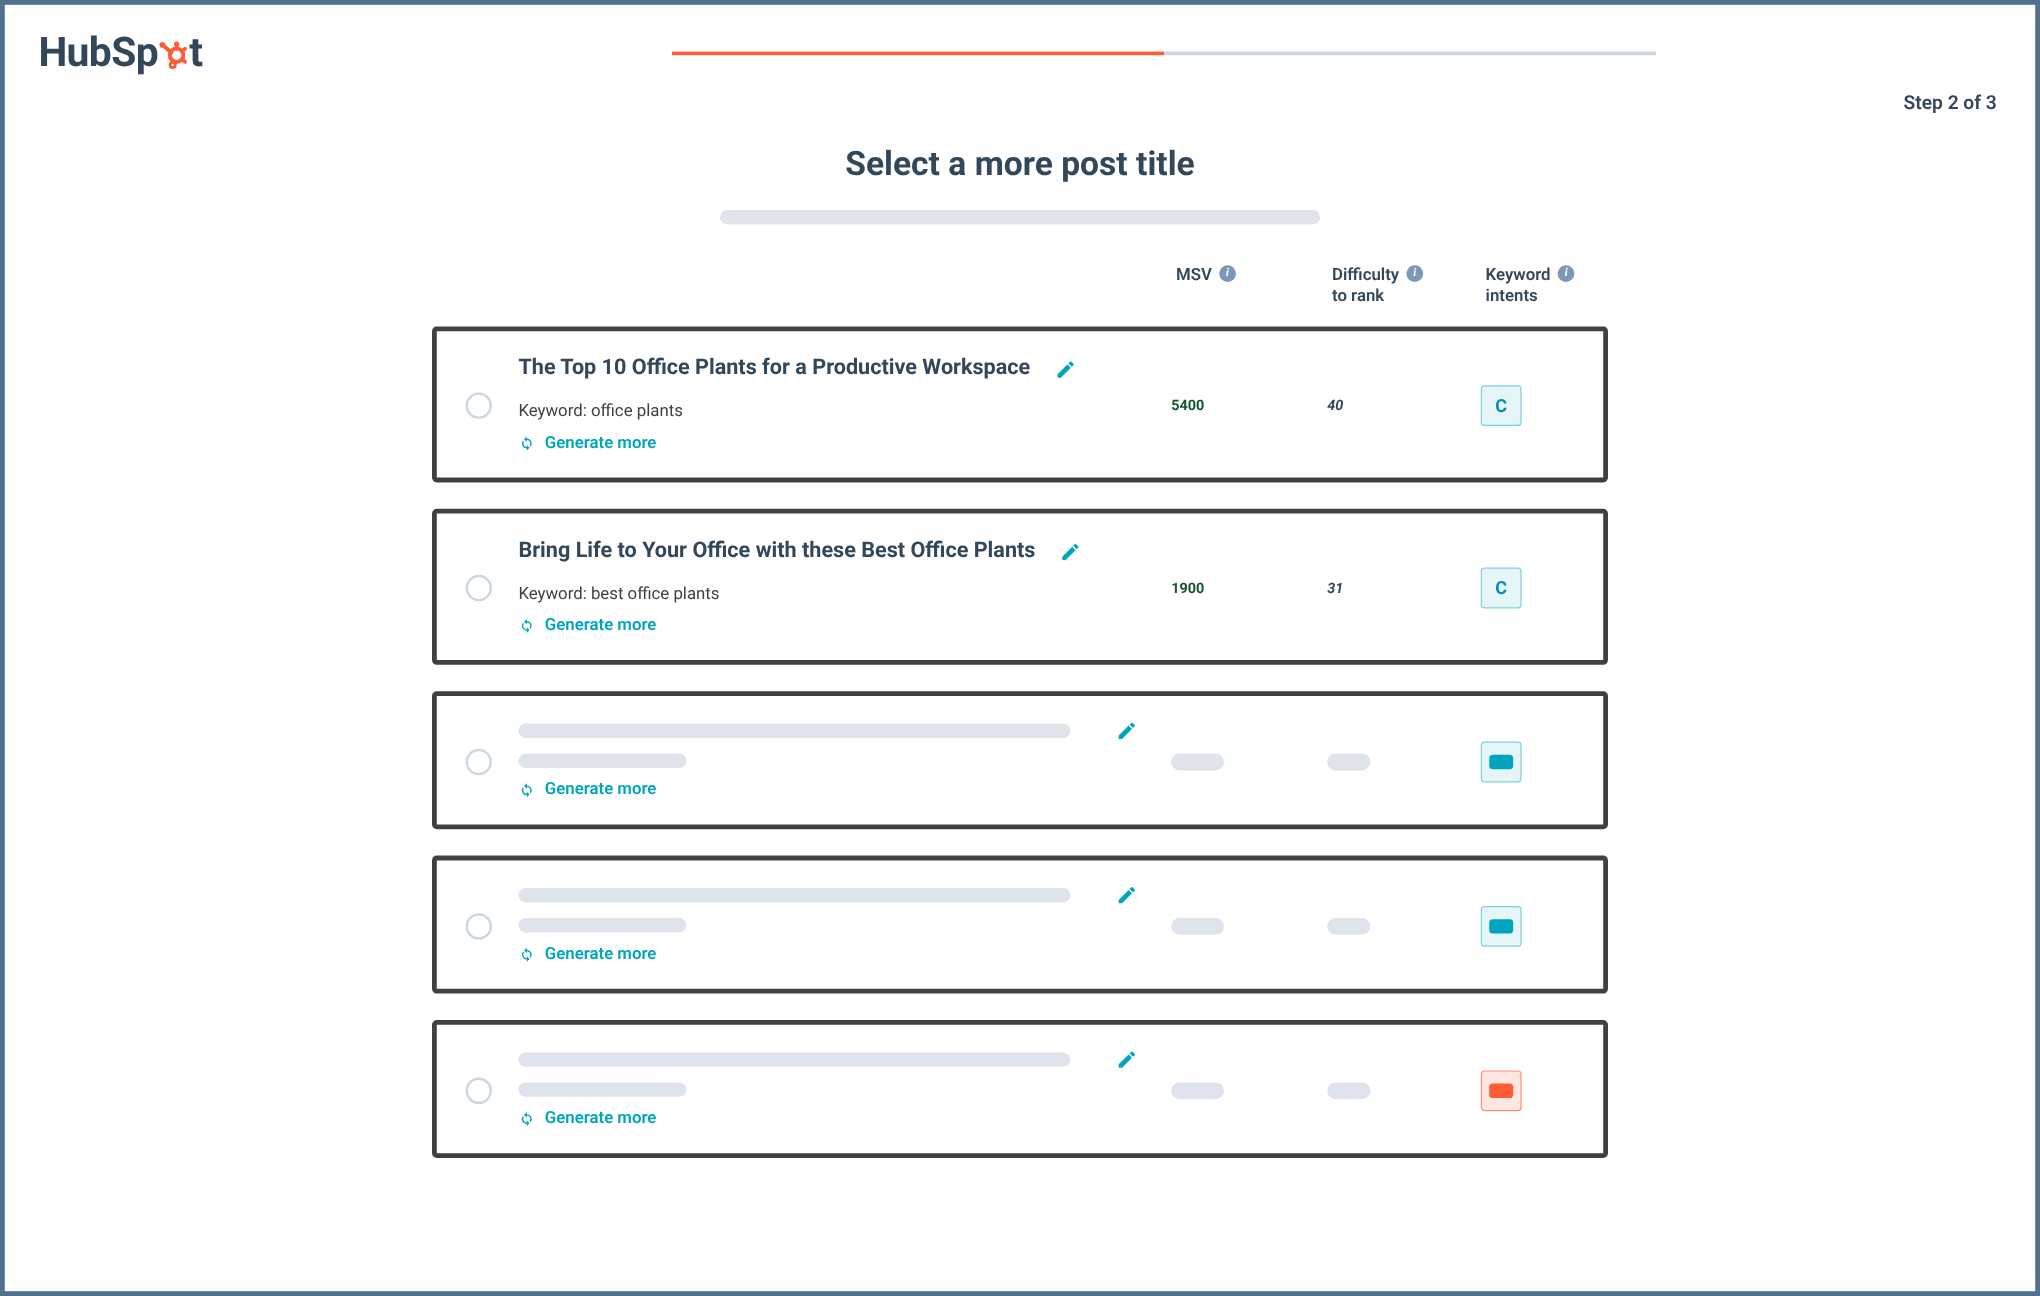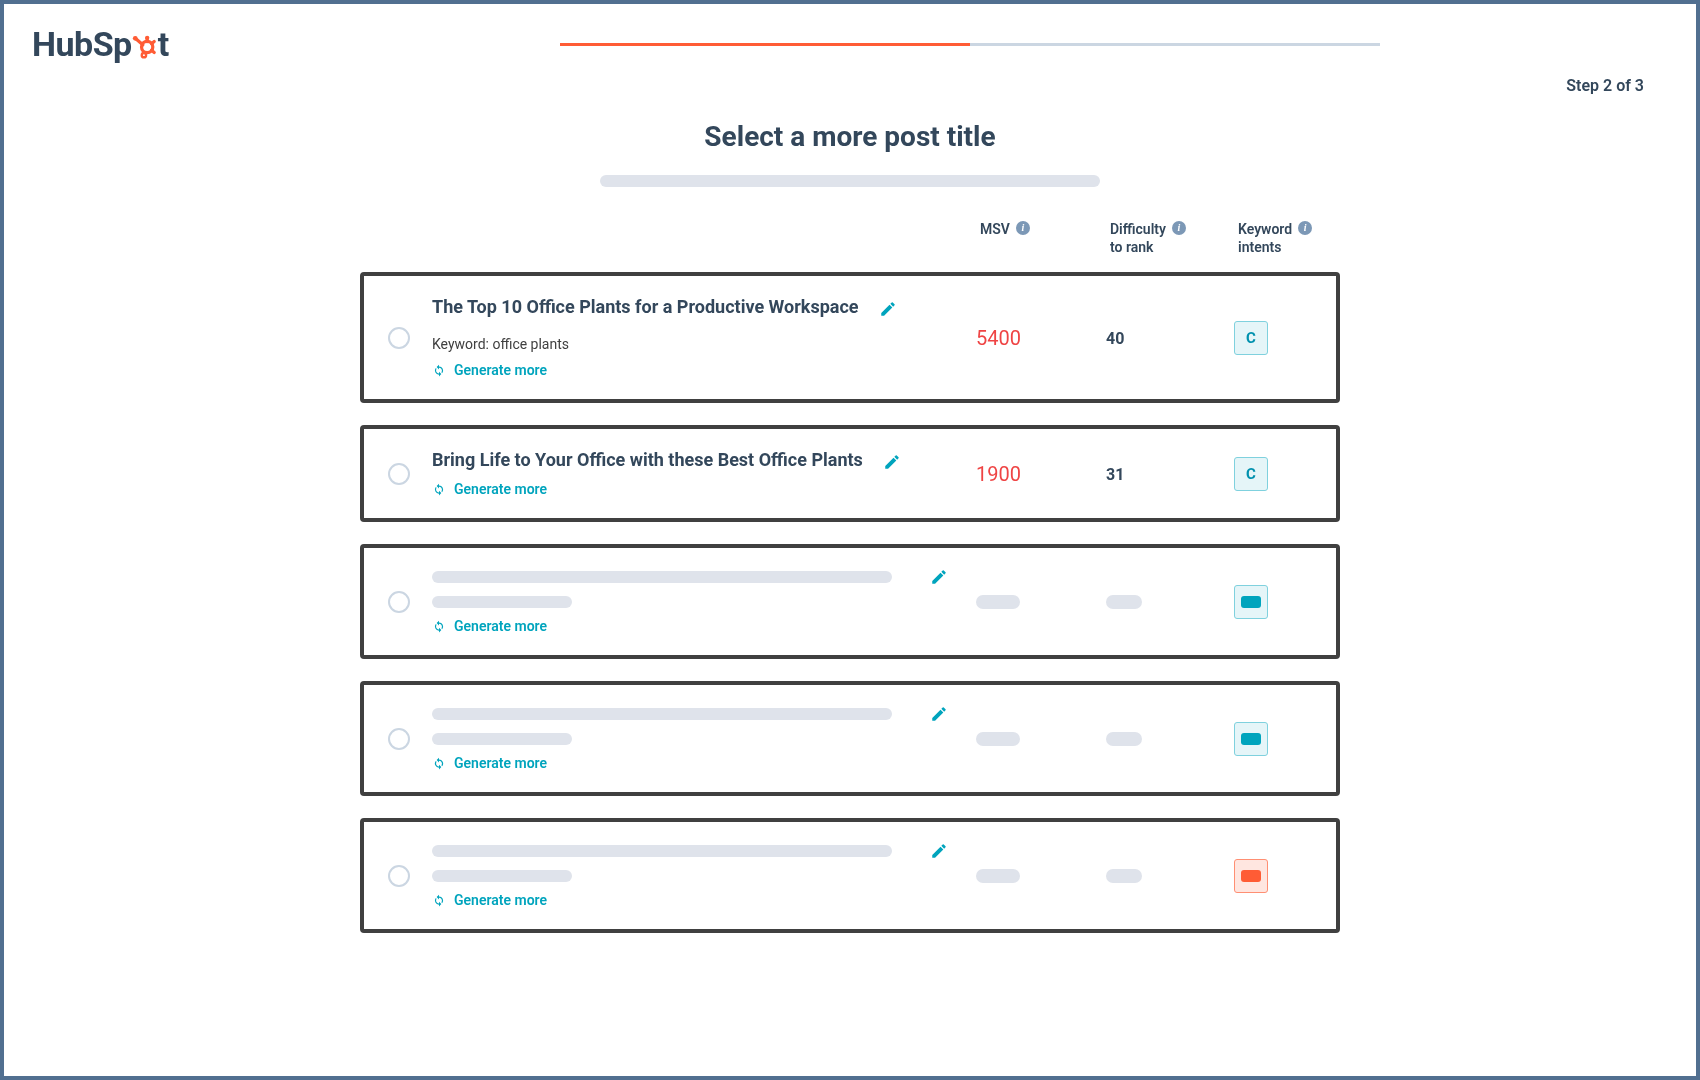--- a/index.html
+++ b/index.html
@@ -32,21 +32,21 @@
   }
   .logo .accent { color: #ff5c35; position: relative; display: inline-block; }
   .stepper-wrap {
     flex: 1;
     display: flex;
     flex-direction: column;
     align-items: center;
   }
   .step-indicator {
     position: absolute;
-    right: 52px;
+    right: 32px;
     top: 72px;
     font-size: 16px;
     font-weight: 600;
     color: #33475b;
   }
   .stepper {
     display: flex;
     align-items: flex-start;
     width: 820px;
     position: relative;
@@ -141,22 +141,22 @@
     cursor: pointer;
   }
   .refresh-icon { width: 14px; height: 14px; color: #00a4bd; }
   .metrics {
     flex: 0 0 300px;
     display: flex;
     align-items: center;
     gap: 44px;
     justify-content: flex-end;
   }
-  .mv { width: 86px; font-size: 20px; font-weight: 400; color: #ef4444; }
-  .diff { width: 84px; font-size: 16px; font-weight: 700; color: #33475b; }
+  .mv { width: 86px; font-size: 12px; font-weight: 700; color: #14532d; }
+  .diff { width: 84px; font-size: 12px; font-weight: 700; color: #33475b; font-style: italic; }
   .intent-wrap { width: 78px; }
   .intent-badge {
     width: 34px; height: 34px; border: 1px solid #7fd1de; background: #e5f5f8;
     color: #0091ae; font-weight: 700; font-size: 15px;
     display: flex; align-items: center; justify-content: center; border-radius: 3px;
   }
   .intent-badge.orange { border-color: #ff8f73; background: #ffe6e0; }
   .intent-chip {
     width: 20px; height: 12px; border-radius: 3px; background: #00a4bd;
   }
@@ -251,20 +251,21 @@
 
     <div class="option-card">
       <div class="radio"></div>
       <div class="card-main">
         <span class="opt-title">Bring Life to Your Office with these Best Office Plants</span>
         <span class="pencil">
           <svg width="18" height="18" viewBox="0 0 24 24" fill="currentColor">
               <path d="M3 17.25V21h3.75l11-11.04-3.75-3.75L3 17.25zM20.71 7.04a1 1 0 0 0 0-1.41l-2.34-2.34a1 1 0 0 0-1.41 0L15.13 5.12l3.75 3.75 1.83-1.83z"></path>
             </svg>
         </span>
+        <div class="opt-keyword">Keyword: best office plants</div>
         <div class="gen-more">
           <svg class="refresh-icon" viewBox="0 0 24 24" fill="currentColor">
               <path d="M12 6V3L8 7l4 4V8c2.76 0 5 2.24 5 5a5 5 0 0 1-.94 2.94l1.46 1.46A7 7 0 0 0 12 6zm0 12c-2.76 0-5-2.24-5-5 0-1.09.35-2.1.94-2.94L6.48 8.6A7 7 0 0 0 12 20v3l4-4-4-4v3z"></path>
             </svg>
           <span>Generate more</span>
         </div>
       </div>
       <div class="metrics">
         <div class="mv">1900</div>
         <div class="diff">31</div>

